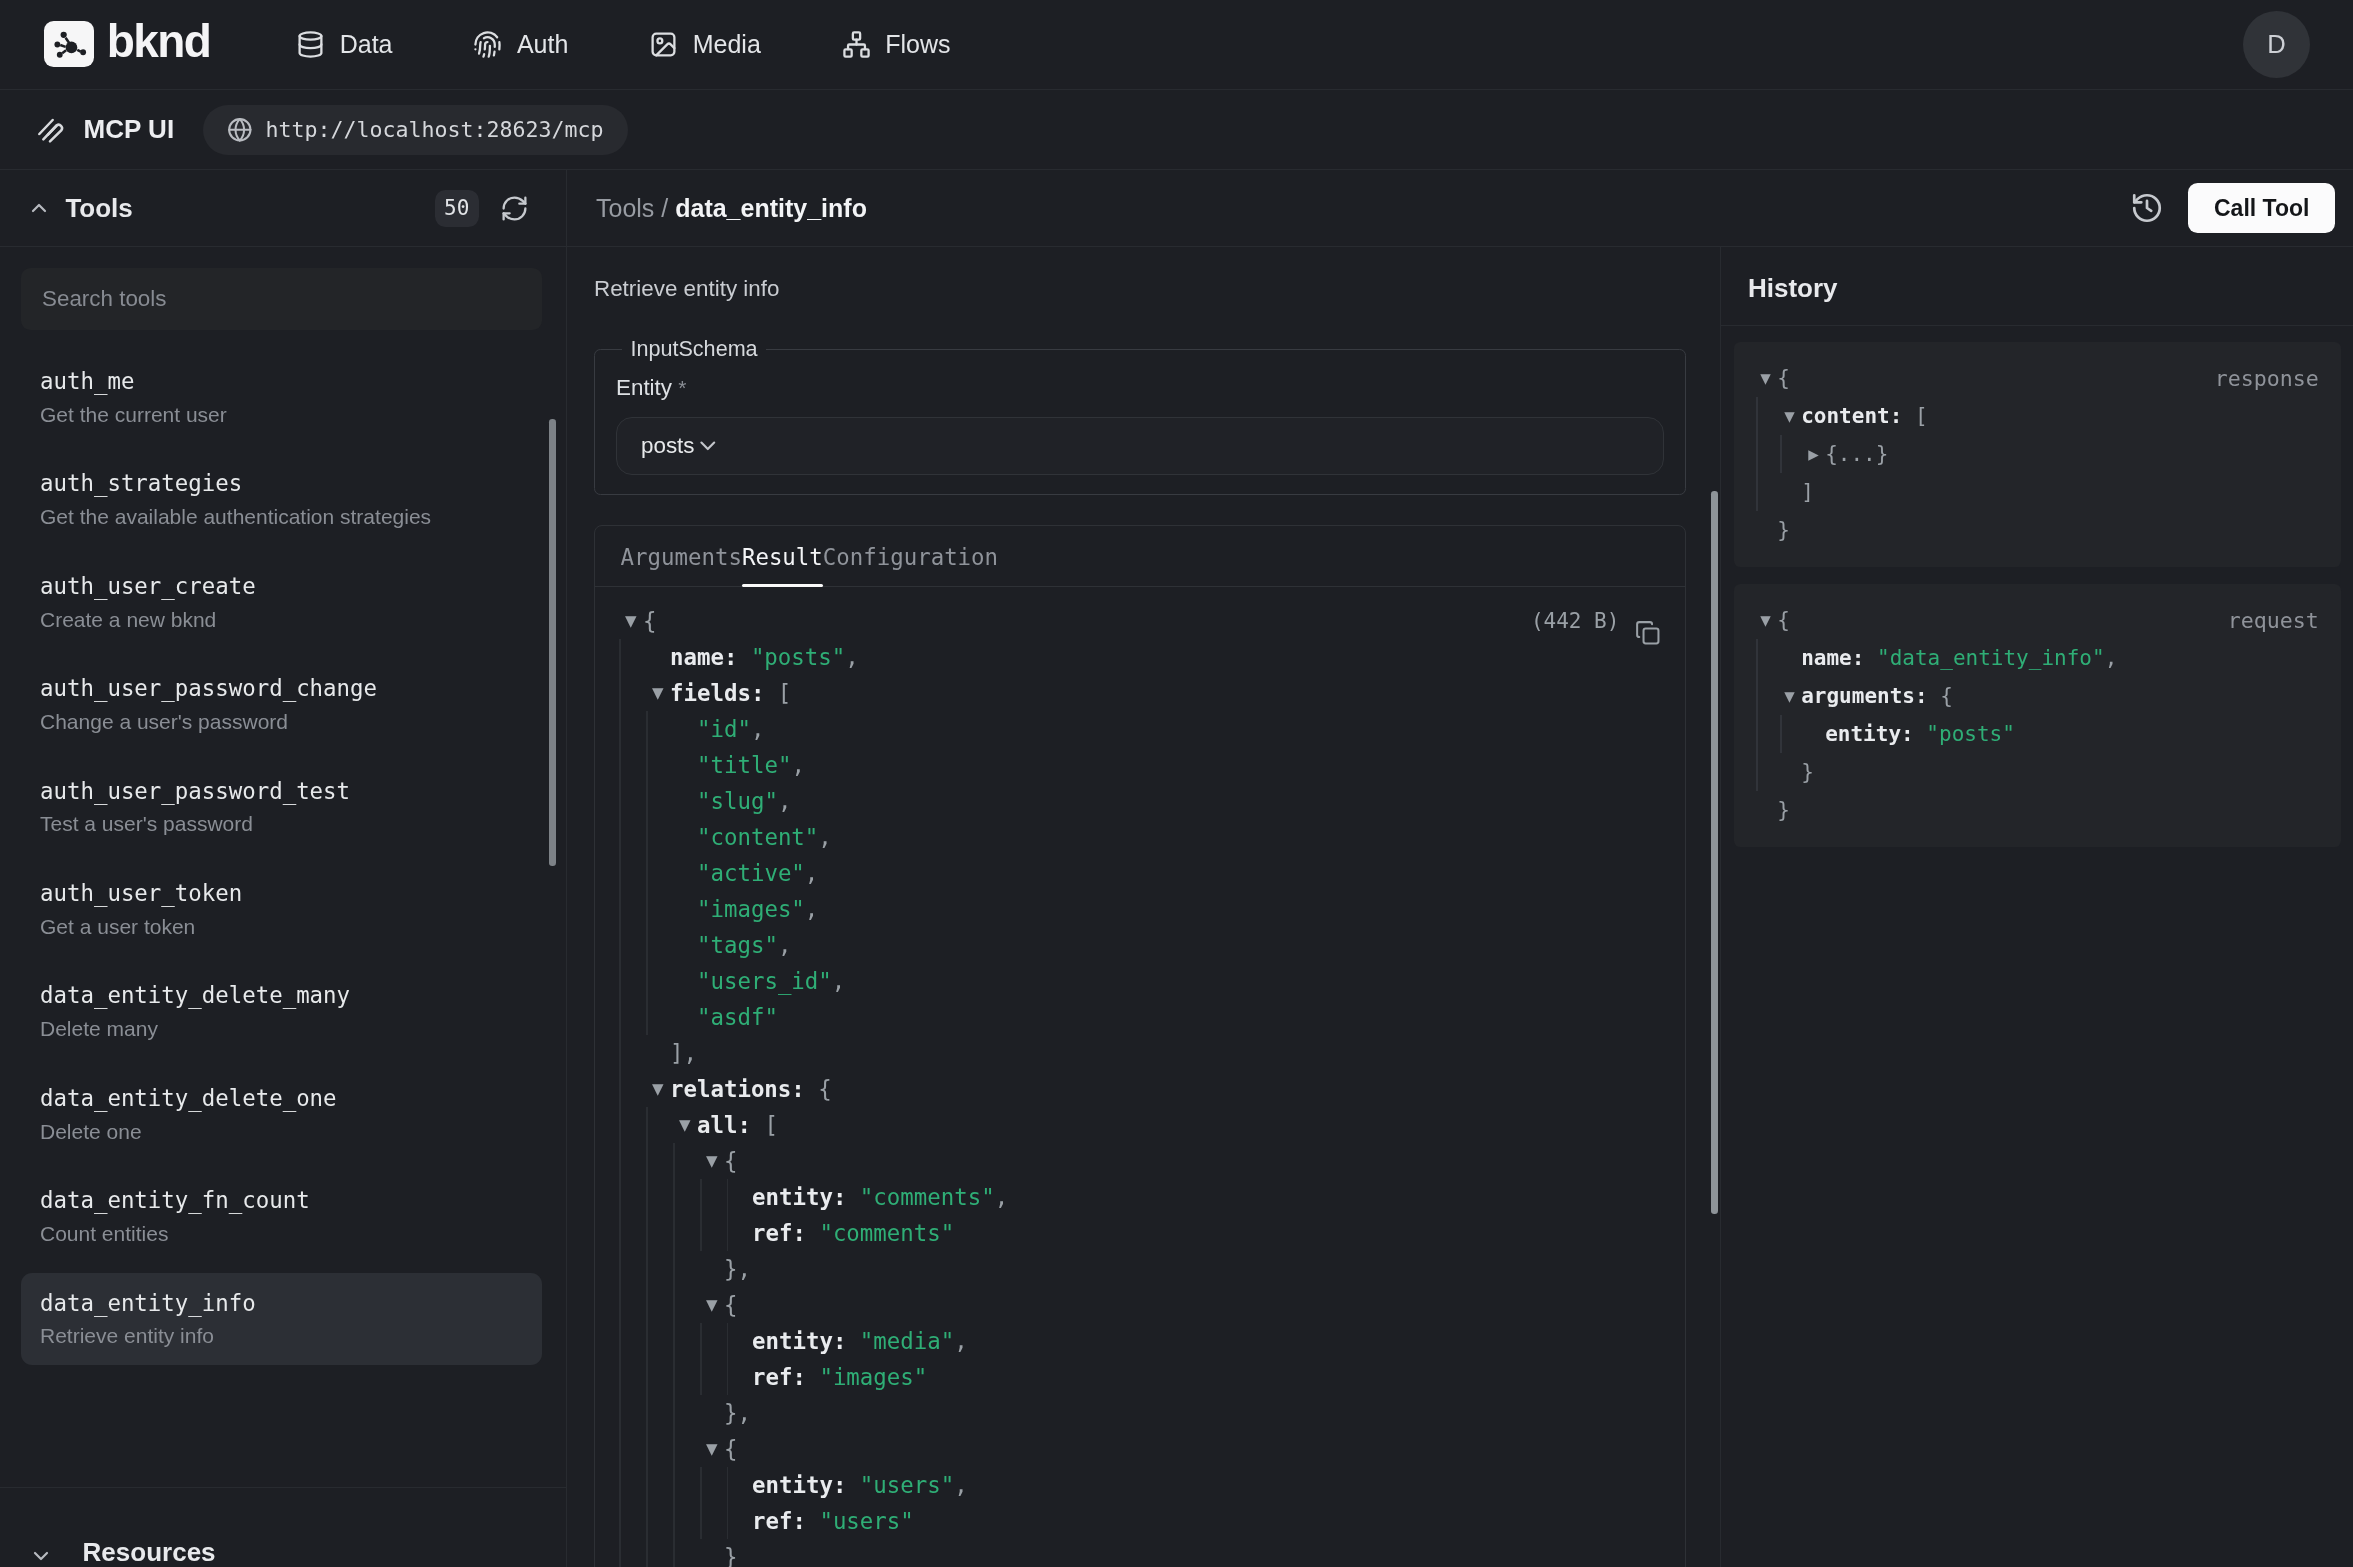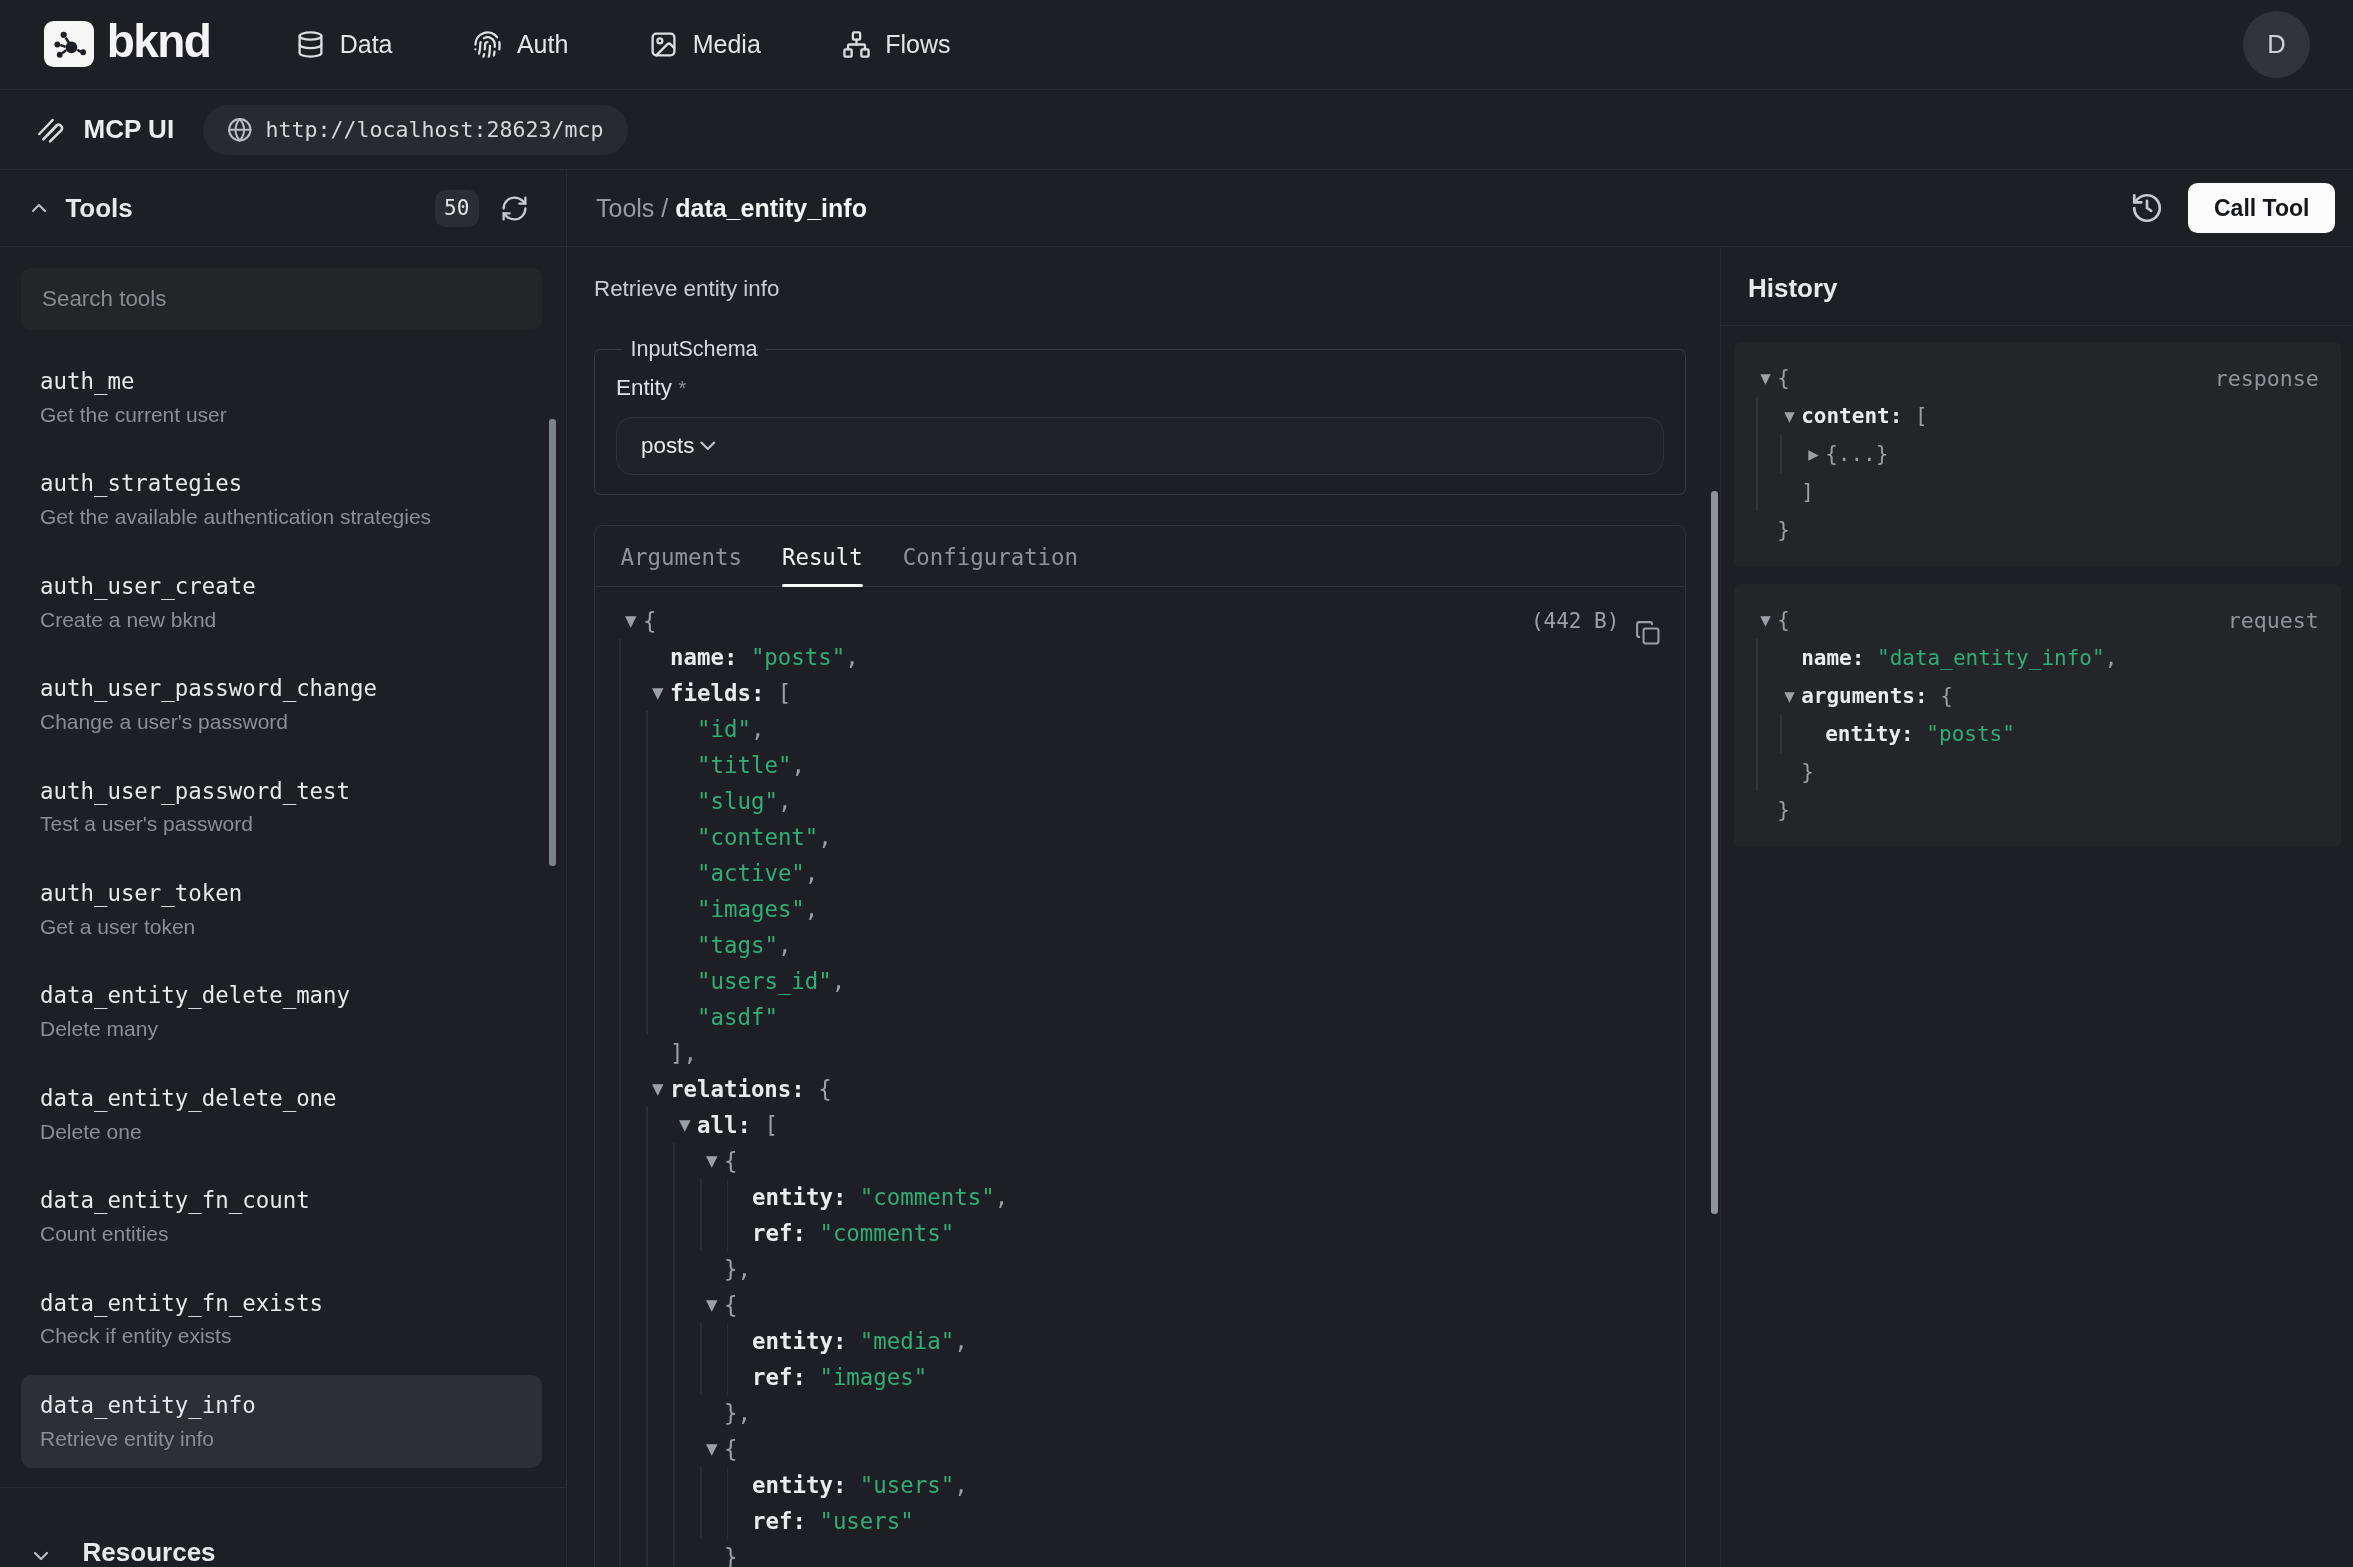--- a/index.html
+++ b/index.html
@@ -59,21 +59,21 @@
   .tool-desc { font-size:22.4px; color:#c9ccd1; }
   fieldset.schema { margin-top:34px; border:1.6px solid #383b41; border-radius:6.4px; padding:0 21px 19px; }
   fieldset.schema legend { font-size:21.6px; color:#d6d9dd; padding:0 8px; margin-left:6.4px; }
   .fld-label { margin-top:12.8px; font-size:22.4px; color:#dde0e4; }
   .fld-label .req { color:#8a8e95; font-size:21px; }
   .select { margin-top:16px; height:58px; background:#202227; border:0.8px solid #303338; border-radius:16px; display:flex; align-items:center; padding:0 24px; cursor:pointer; }
   .select .val { font-size:22.4px; color:#e7e9eb; }
   .select svg { margin-left:auto; stroke:#c3c6cb; }
 
   .tabsbox { margin-top:30px; border:1.6px solid #2e3136; border-radius:8px; height:1071px; overflow:hidden; }
-  .tabrow { height:61px; display:flex; align-items:flex-end; gap:40px; padding:0 25.6px; border-bottom:1.6px solid #2e3136; }
+  .tabrow { height:61px; display:flex; align-items:flex-end; padding:0 25.6px; border-bottom:1.6px solid #2e3136; }
   .tab { font-family:"DejaVu Sans Mono", monospace; font-size:22.4px; color:#8f939a; padding-bottom:16px; position:relative; cursor:pointer; }
   .tab.active { color:#f4f5f7; }
   .tab.active::after { content:""; position:absolute; left:0; right:0; bottom:-1.6px; height:3.2px; background:#fafafa; border-radius:1.6px; }
   .jsonview { padding:16px 24px; }
   .main-scroll-wrap { position:absolute; top:244px; right:2.4px; width:6.4px; height:723px; border-radius:3.2px; background:#8e9499; }
 
   
   .jl { display:flex; align-items:center; height:36px; font-family:"DejaVu Sans Mono", monospace; font-size:22.4px; white-space:pre; }
   .ind { flex:none; position:relative; height:100%;
          background-image:repeating-linear-gradient(to right, #2a2d32 0 1.6px, transparent 1.6px 27px);
@@ -239,24 +239,20 @@
               <div class="tname">data_entity_delete_many</div>
               <div class="tdesc">Delete many</div>
             </div>
             <div class="tool">
               <div class="tname">data_entity_delete_one</div>
               <div class="tdesc">Delete one</div>
             </div>
             <div class="tool">
               <div class="tname">data_entity_fn_count</div>
               <div class="tdesc">Count entities</div>
-            </div>
-            <div class="tool">
-              <div class="tname">data_entity_fn_exists</div>
-              <div class="tdesc">Check if entity exists</div>
             </div>
             <div class="tool sel">
               <div class="tname">data_entity_info</div>
               <div class="tdesc">Retrieve entity info</div>
             </div>
           </div>
       </div>
       <div class="side-foot">
         <span class="icon">
           <svg width="24" height="24" viewBox="0 0 24 24" fill="none" stroke="#b7bac0" stroke-width="2.2" stroke-linecap="round" stroke-linejoin="round">

